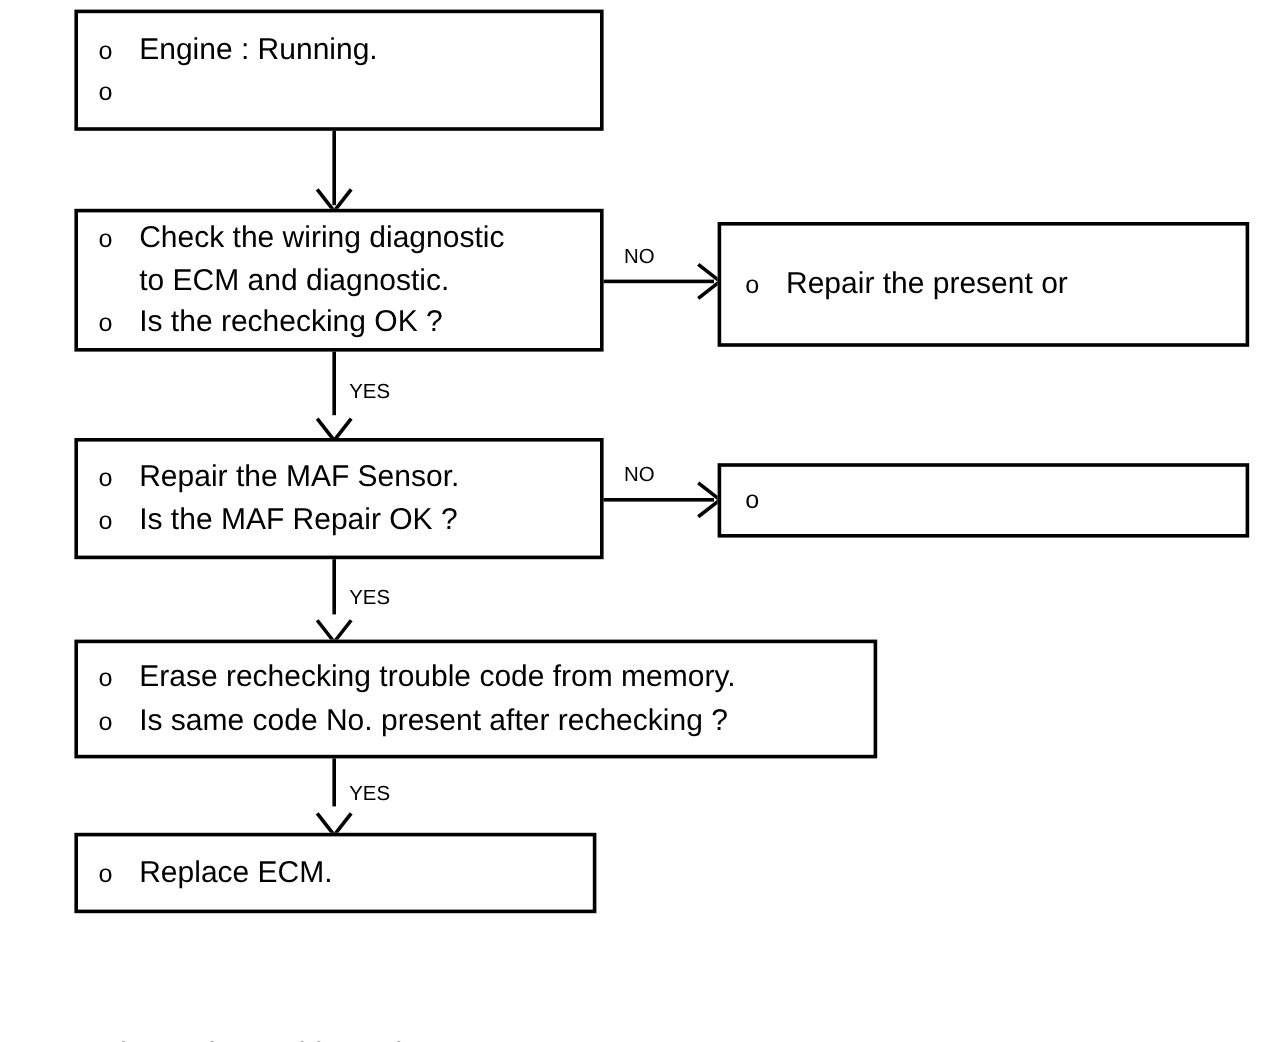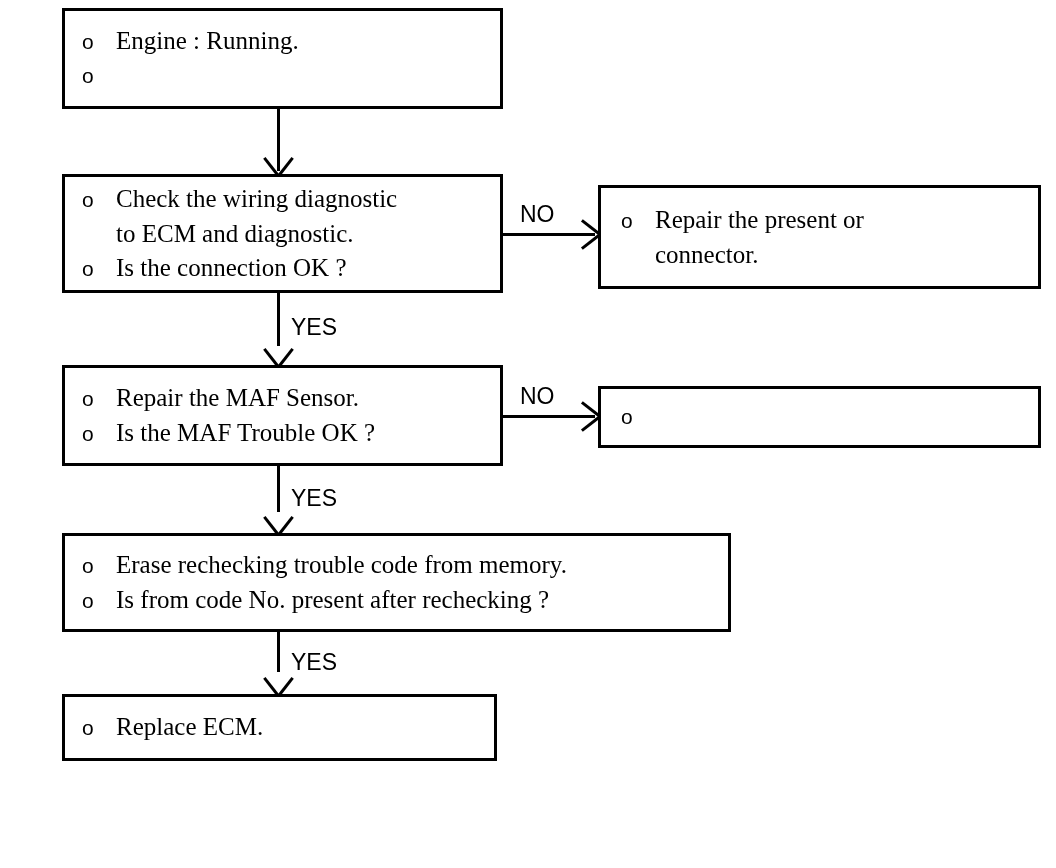--- a/index.html
+++ b/index.html
@@ -24,21 +24,21 @@
     font-size:25px;line-height:34px;
     white-space:pre;
   }
   .bullet{
     display:inline-block;
     width:34px;
     flex:0 0 34px;
     font-size:21px;
     text-align:left;
   }
-  .ltxt{display:inline-block;font-family:Liberation Serif, serif;}
+  .ltxt{display:inline-block;}
 
   
   #box-start     {left:62px;  top:8px;   width:441px; height:101px; padding-left:17px;}
   #box-wiring    {left:62px;  top:174px; width:441px; height:119px; padding-left:17px;}
   #box-maf       {left:62px;  top:365px; width:441px; height:101px; padding-left:17px;}
   #box-erase     {left:62px;  top:533px; width:669px; height:99px;  padding-left:17px;}
   #box-replace   {left:62px;  top:694px; width:435px; height:67px;  padding-left:17px;}
   #box-repair-wire{left:598px; top:185px; width:443px; height:104px; padding-left:20px;}
   #box-repair-sensor{left:598px; top:386px; width:443px; height:62px; padding-left:20px;}
 
@@ -72,21 +72,21 @@
   .harrow::before,.harrow::after{
     content:"";position:absolute;
     width:23px;height:3px;background:#000000;
     left:-21px;
   }
   .harrow::before{transform-origin:right center;transform:rotate(38deg);top:0;}
   .harrow::after {transform-origin:right center;transform:rotate(-38deg);top:0;}
 
   .edge-label{
     position:absolute;
-    font-size:23px;line-height:28px;
+    font-size:17px;line-height:28px;
     white-space:pre;
   }
 
   
   .legend{
     position:absolute;
     left:10px;top:798px;
     font-size:25px;line-height:32px;
     white-space:pre;
   }
@@ -114,51 +114,47 @@
     <div class="line">
       <span class="bullet">o</span>
       <span class="ltxt">Check the wiring diagnostic</span>
     </div>
     <div class="line">
       <span class="bullet"></span>
       <span class="ltxt">to ECM and diagnostic.</span>
     </div>
     <div class="line">
       <span class="bullet">o</span>
-      <span class="ltxt">Is the connection OK ?</span>
+      <span class="ltxt">Is the rechecking OK ?</span>
     </div>
   </div>
 
   <div class="hstem" style="left:503px;top:233px;width:92px;"></div>
   <div class="harrow" style="left:598px;top:233px;"></div>
   <div class="edge-label" style="left:520px;top:200px;">NO</div>
 
   <div class="box" id="box-repair-wire">
     <div class="line">
       <span class="bullet">o</span>
       <span class="ltxt">Repair the present or</span>
-    </div>
-    <div class="line">
-      <span class="bullet"></span>
-      <span class="ltxt">connector.</span>
     </div>
   </div>
 
   <div class="vstem" style="top:293px;height:53px;"></div>
   <div class="varrow" style="top:365px;"></div>
   <div class="edge-label" style="left:291px;top:313px;">YES</div>
 
   <div class="box" id="box-maf">
     <div class="line">
       <span class="bullet">o</span>
       <span class="ltxt">Repair the MAF Sensor.</span>
     </div>
     <div class="line">
       <span class="bullet">o</span>
-      <span class="ltxt">Is the MAF Trouble OK ?</span>
+      <span class="ltxt">Is the MAF Repair OK ?</span>
     </div>
   </div>
 
   <div class="hstem" style="left:503px;top:415px;width:92px;"></div>
   <div class="harrow" style="left:598px;top:415px;"></div>
   <div class="edge-label" style="left:520px;top:382px;">NO</div>
 
   <div class="box" id="box-repair-sensor">
     <div class="line">
       <span class="bullet">o</span>
@@ -169,21 +165,21 @@
   <div class="varrow" style="top:533px;"></div>
   <div class="edge-label" style="left:291px;top:484px;">YES</div>
 
   <div class="box" id="box-erase">
     <div class="line">
       <span class="bullet">o</span>
       <span class="ltxt">Erase rechecking trouble code from memory.</span>
     </div>
     <div class="line">
       <span class="bullet">o</span>
-      <span class="ltxt">Is from code No. present after rechecking ?</span>
+      <span class="ltxt">Is same code No. present after rechecking ?</span>
     </div>
   </div>
 
   <div class="vstem" style="top:632px;height:40px;"></div>
   <div class="varrow" style="top:694px;"></div>
   <div class="edge-label" style="left:291px;top:648px;">YES</div>
 
   <div class="box" id="box-replace">
     <div class="line">
       <span class="bullet">o</span>

